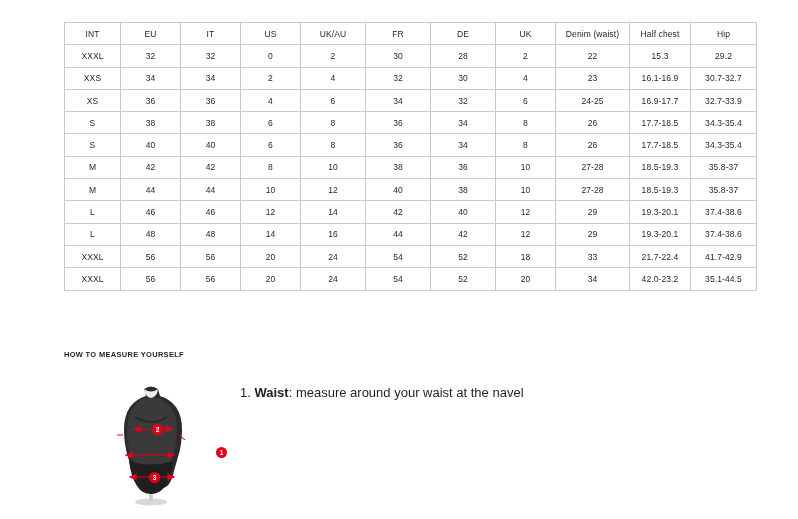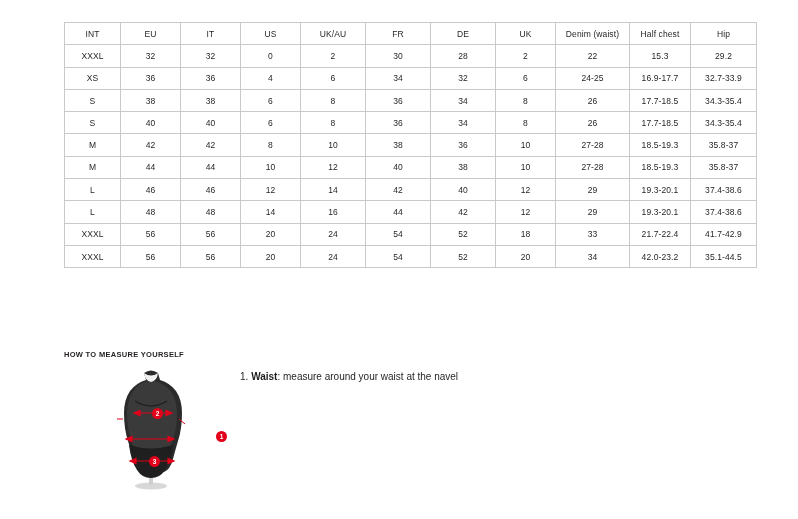--- a/index.html
+++ b/index.html
@@ -66,41 +66,41 @@
     position: absolute;
     left: 64px;
     top: 350px;
     width: 700px;
   }
   .measure-title {
     font-size: 7.5px;
     font-weight: bold;
     letter-spacing: .3px;
     color: #231f20;
-    margin-bottom: 2px;
+    margin-bottom: 18px;
   }
   .measure-body {
     position: relative;
     display: block;
   }
   .figure {
     position: absolute;
     left: 22px;
     top: 6px;
     width: 130px;
     height: 125px;
   }
   .notes {
     position: absolute;
     left: 176px;
     top: 10px;
     width: 520px;
   }
   .note {
-    font-size: 10px;
+    font-size: 13px;
     line-height: 12px;
     margin-bottom: 10px;
     color: #231f20;
   }
   .note b { font-weight: bold; }
 
   .badge {
     position: absolute;
     width: 11px;
     height: 11px;
@@ -159,20 +159,33 @@
             <td>0</td>
             <td>2</td>
             <td>30</td>
             <td>28</td>
             <td>2</td>
             <td>22</td>
             <td>15.3</td>
             <td>29.2</td>
           </tr>
           <tr>
+            <td>XXS</td>
+            <td>34</td>
+            <td>34</td>
+            <td>2</td>
+            <td>4</td>
+            <td>32</td>
+            <td>30</td>
+            <td>4</td>
+            <td>23</td>
+            <td>16.1-16.9</td>
+            <td>30.7-32.7</td>
+          </tr>
+          <tr>
             <td>XS</td>
             <td>36</td>
             <td>36</td>
             <td>4</td>
             <td>6</td>
             <td>34</td>
             <td>32</td>
             <td>6</td>
             <td>24-25</td>
             <td>16.9-17.7</td>

